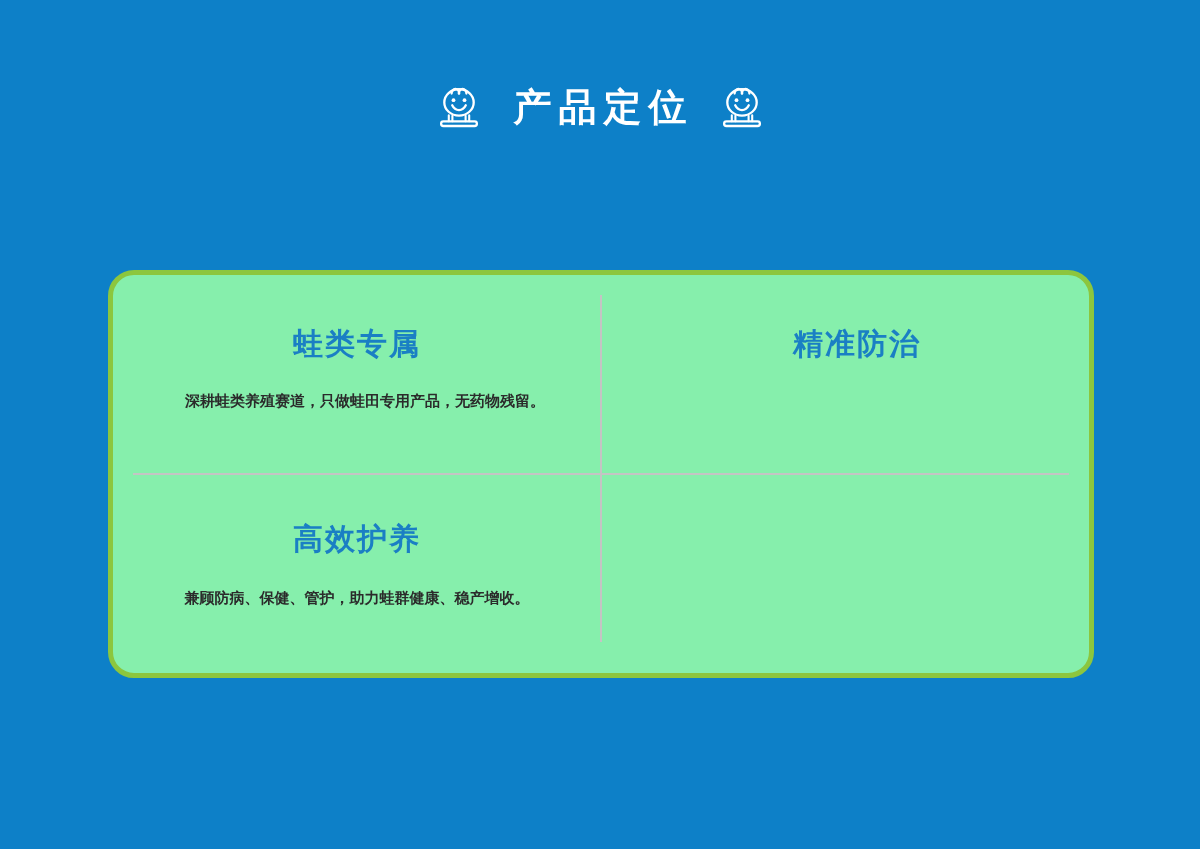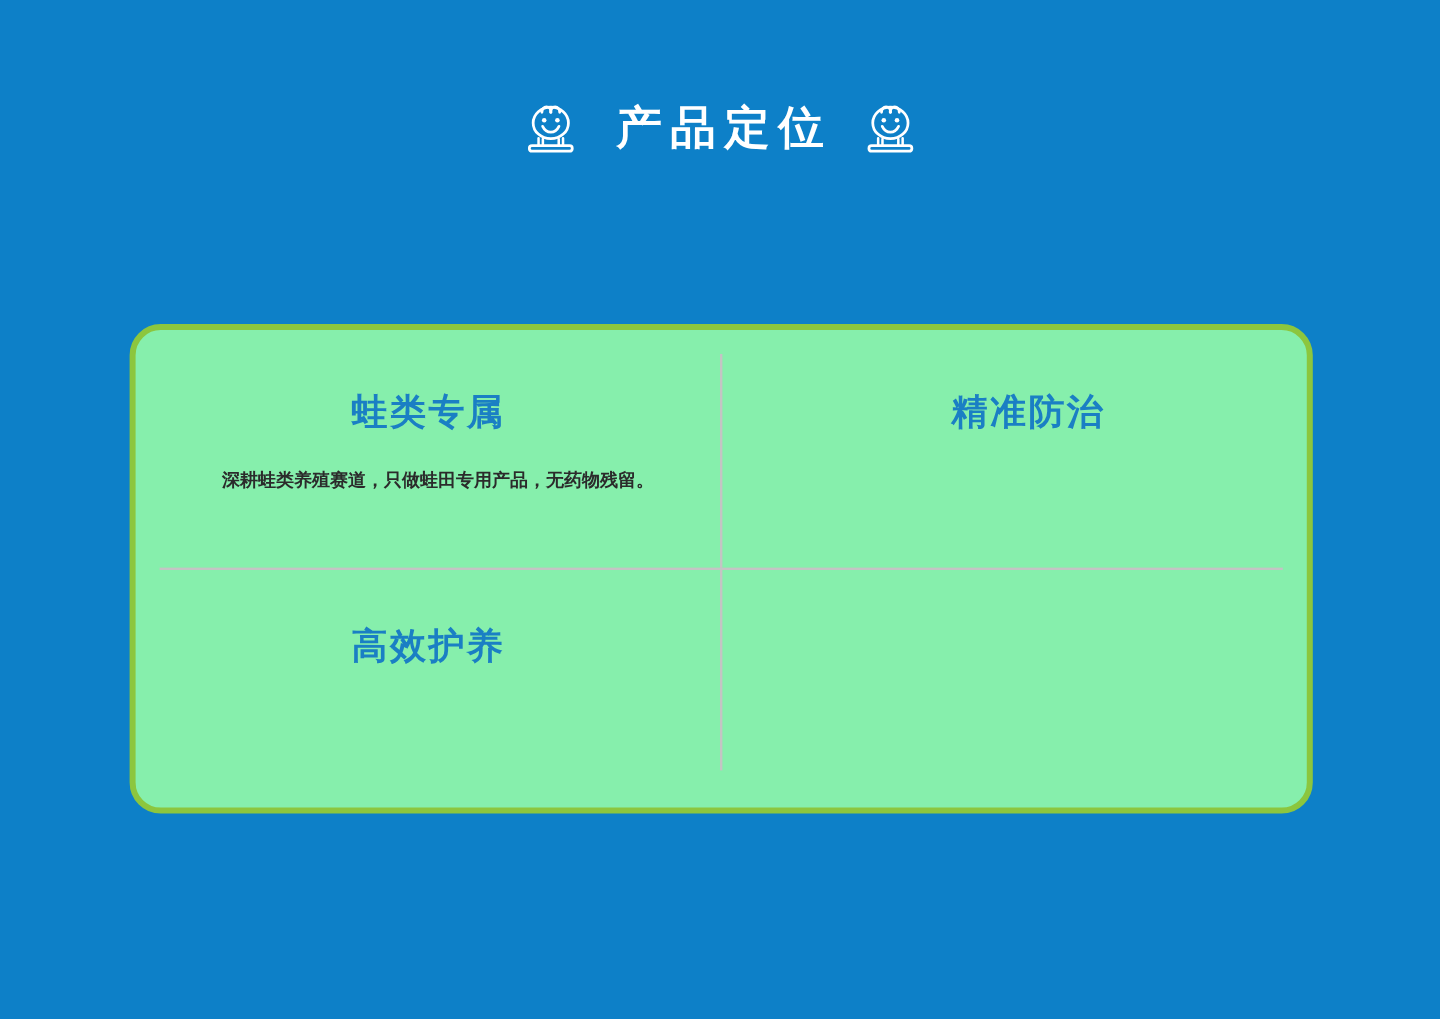--- a/index.html
+++ b/index.html
@@ -195,19 +195,20 @@
         <div class="cell-title">蛙类专属</div>
         <div class="cell-body">深耕蛙类养殖赛道，只做蛙田专用产品，无药物残留。</div>
       </div>
 
       <div class="cell r0 c1">
         <div class="cell-title">精准防治</div>
       </div>
 
       <div class="cell r1 c0">
         <div class="cell-title">高效护养</div>
+        <div class="cell-body">兼顾防病、保健、管护，助力蛙群健康、稳产增收。</div>
       </div>
 
 
     </div>
   </div>
 
 </div>
 
 </body></html>

